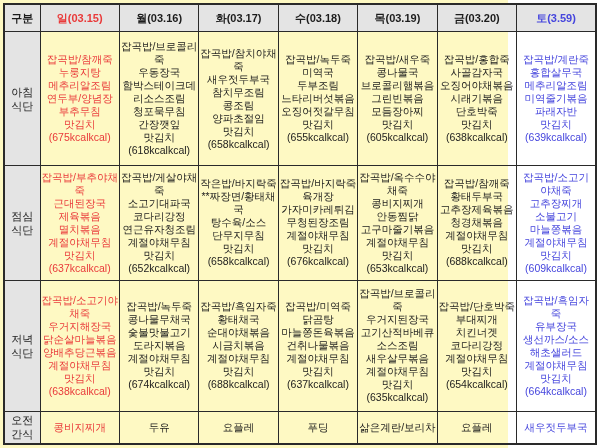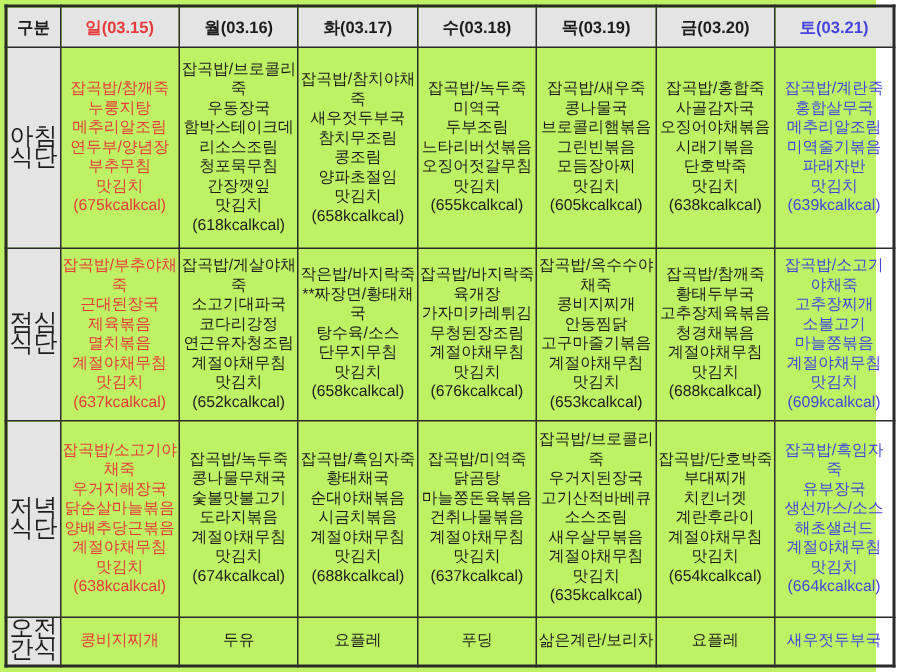--- a/index.html
+++ b/index.html
@@ -4,28 +4,28 @@
 <style>
   :root{
     --sunday_text:#e93a3a;
     --saturday_text:#4545dd;
     --header_bg:#e4e4e4;
     --grid_border:#2a2a2a;
     --body_text:#1c1c1c;
   }
   html,body{margin:0;padding:0;background:#fff;}
   body{font-family:"Liberation Sans","DejaVu Sans",sans-serif;color:var(--body_text);}
-  .page{width:584px;height:448px;background:#bef264;box-sizing:border-box;padding:3px;}
+  .page{width:508px;height:448px;background:#fef9c3;box-sizing:border-box;padding:3px;}
   table.menu{width:594px;height:442px;border-collapse:collapse;table-layout:fixed;
     border:2px solid var(--grid_border);}
   col.c-label{width:36px;}
   th,td{border:1px solid var(--grid_border);padding:0 1px;text-align:center;vertical-align:middle;
     overflow:hidden;}
   th.corner, th.day{background:var(--header_bg);font-size:11px;font-weight:bold;height:24px;}
-  td.rowlabel{background:var(--header_bg);font-size:16px;font-weight:normal;
+  td.rowlabel{background:var(--header_bg);font-size:11px;font-weight:normal;
     white-space:pre-line;line-height:14px;}
   td.meal{font-size:10.5px;line-height:13px;white-space:pre-line;word-break:break-all;}
   tr.r-breakfast{height:122px;}
   tr.r-lunch{height:105px;}
   tr.r-dinner{height:120px;}
   tr.r-snack1{height:30px;margin-top:35px;}
   tr.r-snack2{height:35px;}
   .col-sun{color:var(--sunday_text);}
   .col-sat{color:var(--saturday_text);}
 </style>
@@ -46,21 +46,21 @@
     </colgroup>
     <tbody>
         <tr class="r-header">
       <th class="corner">구분</th>
       <th class="day col-sun">일(03.15)</th>
       <th class="day">월(03.16)</th>
       <th class="day">화(03.17)</th>
       <th class="day">수(03.18)</th>
       <th class="day">목(03.19)</th>
       <th class="day">금(03.20)</th>
-      <th class="day col-sat">토(03.21)</th>
+      <th class="day col-sat">토(3.59)</th>
     </tr>
     <tr class="r-breakfast">
       <td class="rowlabel">아침
 식단</td>
       <td class="meal col-sun">잡곡밥/참깨죽
 누룽지탕
 메추리알조림
 연두부/양념장
 부추무침
 맛김치
@@ -194,21 +194,21 @@
       <td class="meal">잡곡밥/브로콜리죽
 우거지된장국
 고기산적바베큐소스조림
 새우살무볶음
 계절야채무침
 맛김치
 (635kcalkcal)</td>
       <td class="meal">잡곡밥/단호박죽
 부대찌개
 치킨너겟
-계란후라이
+코다리강정
 계절야채무침
 맛김치
 (654kcalkcal)</td>
       <td class="meal col-sat">잡곡밥/흑임자죽
 유부장국
 생선까스/소스
 해초샐러드
 계절야채무침
 맛김치
 (664kcalkcal)</td>

